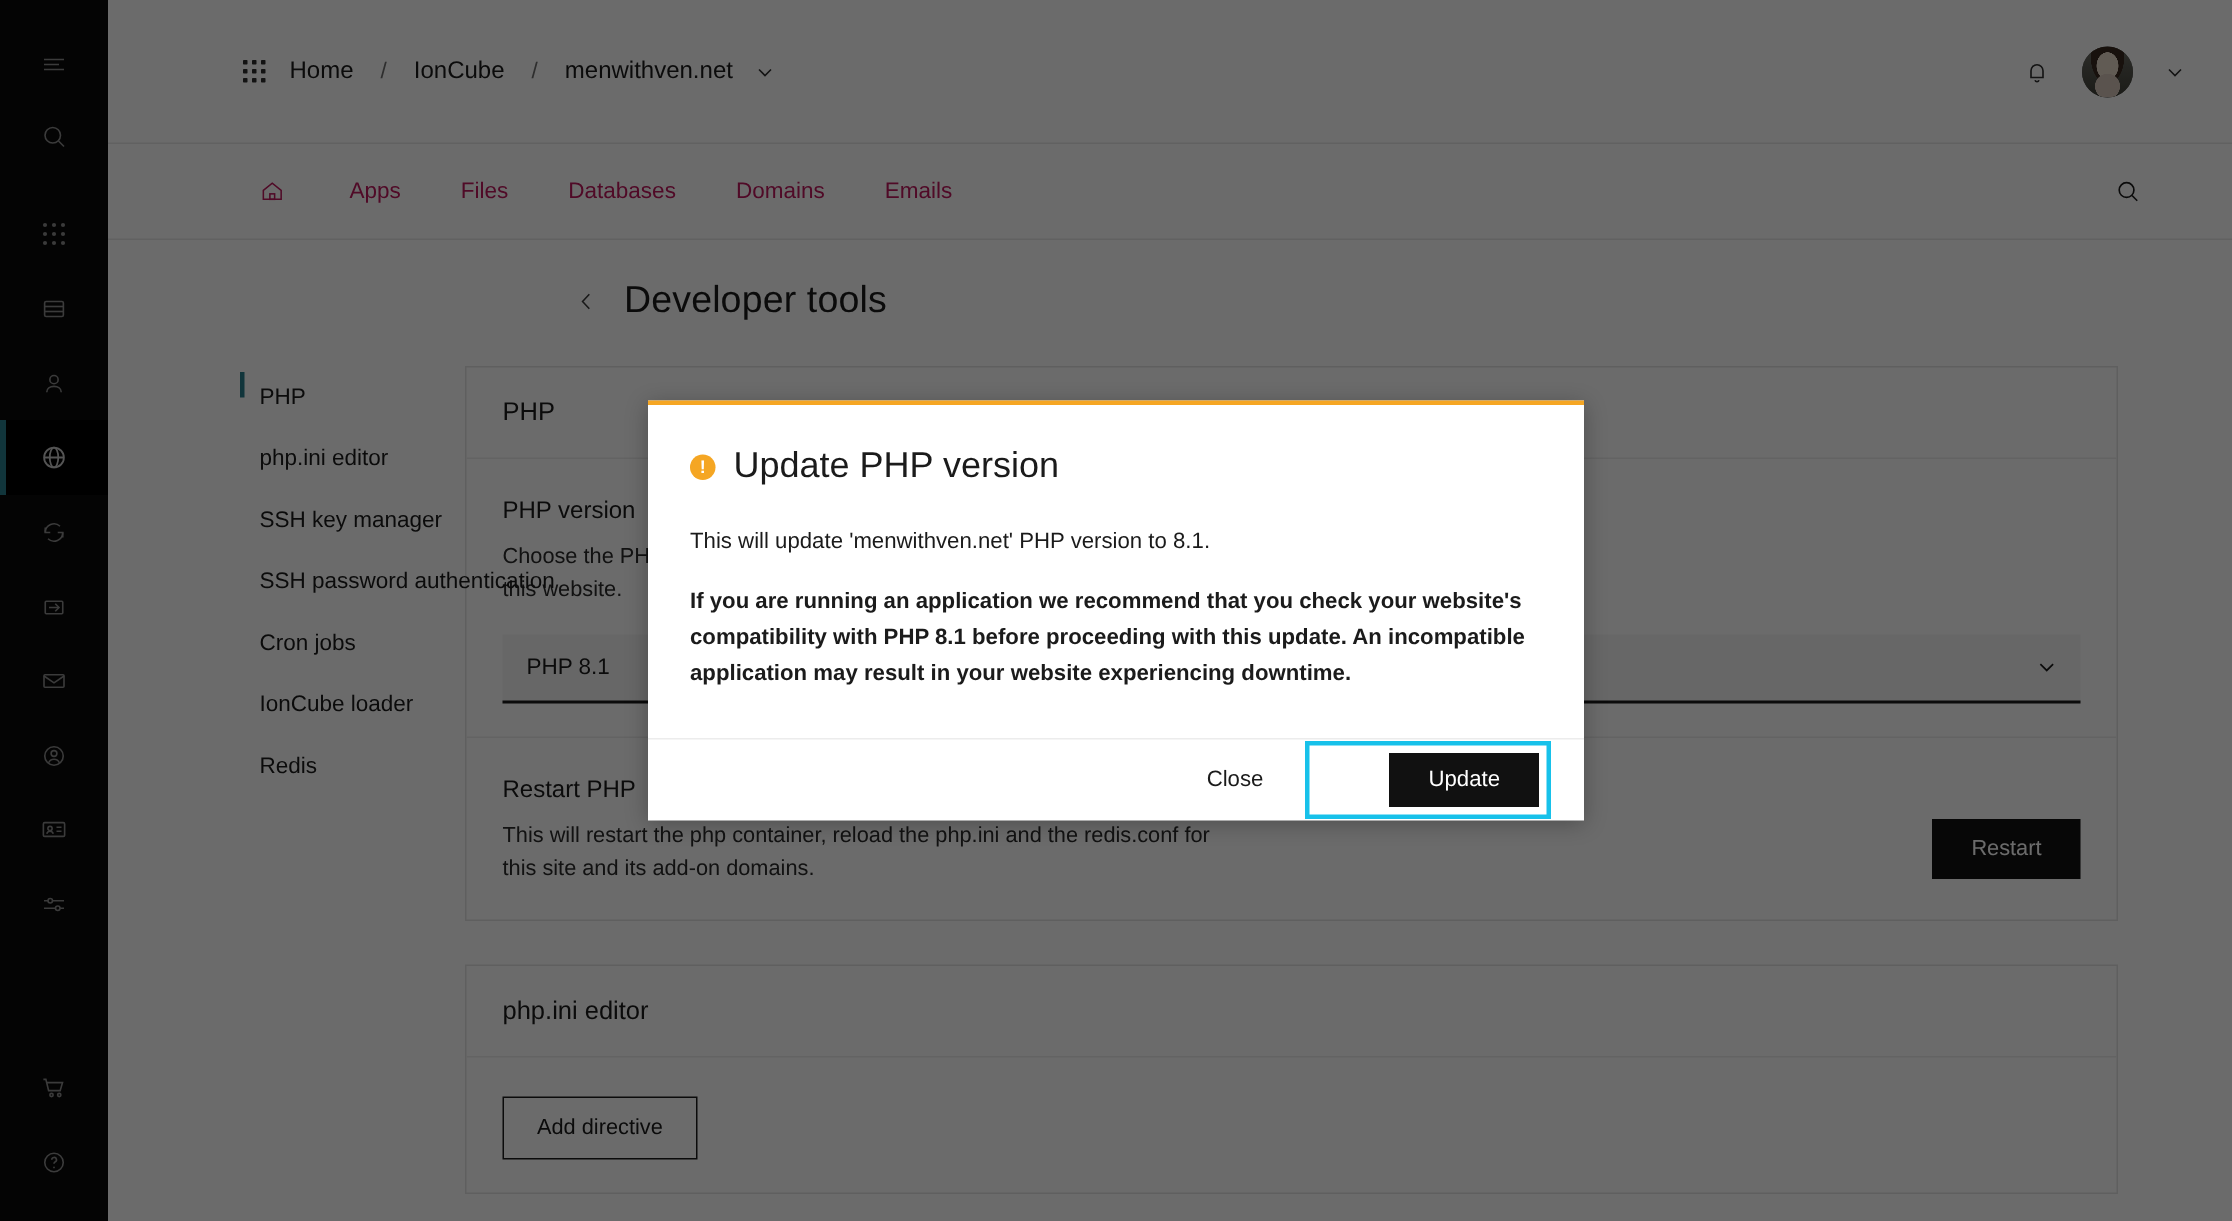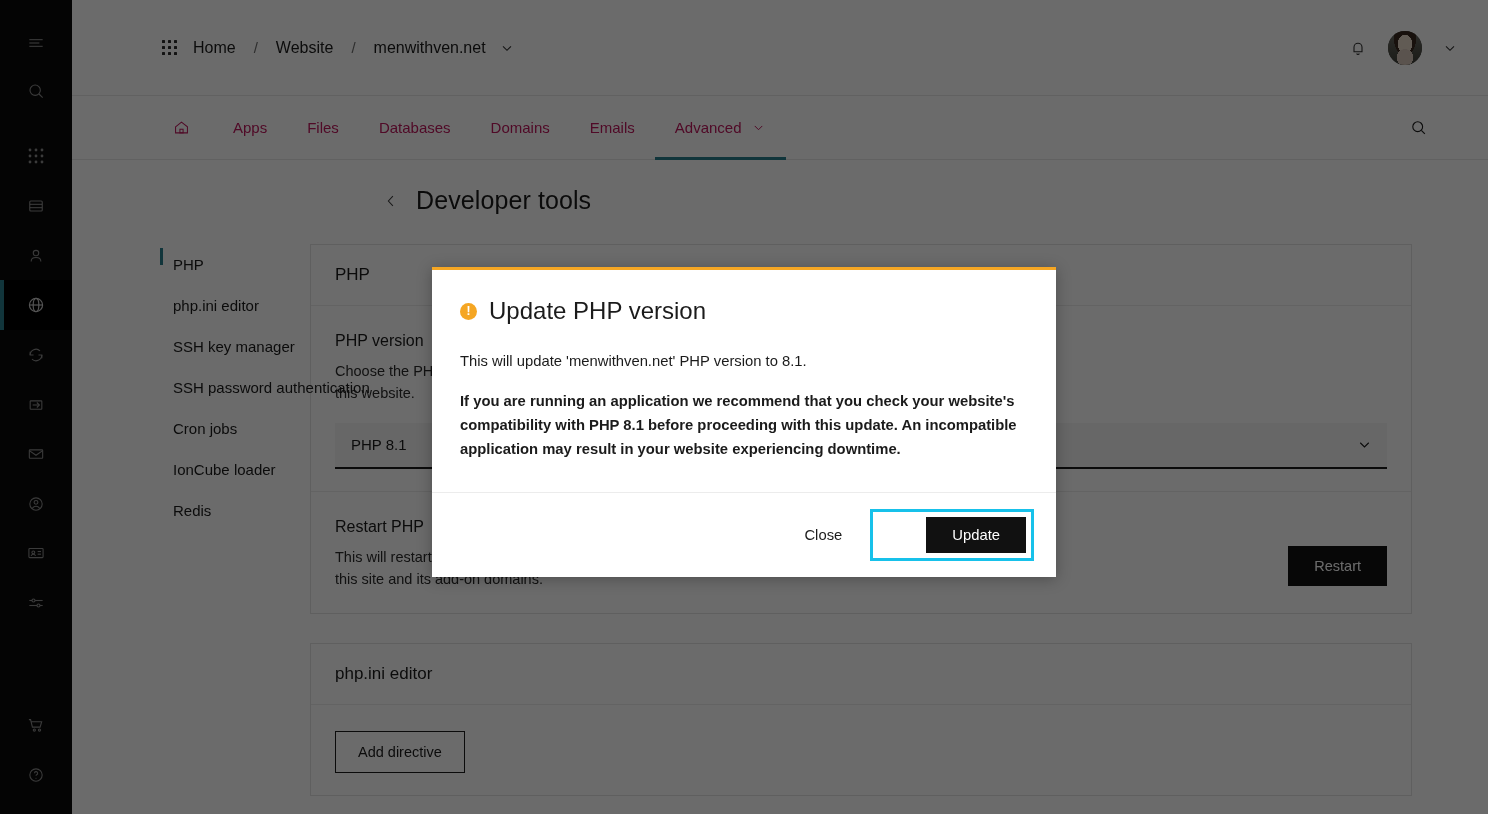--- a/index.html
+++ b/index.html
@@ -360,21 +360,21 @@
   }
   .modal-p {
     font-size: 14.8px;
     color: #1b1b1b;
     line-height: 1.5;
     margin-bottom: 18px;
   }
   .modal-p.bold { font-weight: 700; line-height: 1.62; margin-bottom: 0; }
   .modal-foot {
     border-top: 1px solid #ececec;
-    padding: 16px 22px;
+    padding: 1px 22px;
     display: flex;
     align-items: center;
     justify-content: flex-end;
     gap: 14px;
   }
   .btn-link {
     background: none;
     border: none;
     font-family: inherit;
     font-size: 14.8px;
@@ -528,21 +528,21 @@
             <i></i>
             <i></i>
             <i></i>
             <i></i>
             <i></i>
             <i></i>
             <i></i>
         </span>
         <a class="bc-link">Home</a>
         <span class="bc-sep">/</span>
-        <a class="bc-link">Website</a>
+        <a class="bc-link">IonCube</a>
         <span class="bc-sep">/</span>
         <span class="bc-current">menwithven.net</span>
         <span class="bc-caret">
           <svg width="16" height="16" viewBox="0 0 24 24" fill="none" stroke="currentColor" stroke-width="1.6">
             <polyline points="6,9.5 12,15.5 18,9.5"></polyline>
           </svg>
         </span>
       </div>
 
       <div class="topbar-right">
@@ -569,28 +569,20 @@
           <svg width="19" height="19" viewBox="0 0 24 24" fill="none" stroke="currentColor" stroke-width="1.3">
             <path d="M4.5 11.2 12 5.2l7.5 6v7.6h-15z"></path>
               <rect x="10" y="14.2" width="4" height="4.6"></rect>
           </svg>
         </div>
         <div class="nav-item">Apps</div>
         <div class="nav-item">Files</div>
         <div class="nav-item">Databases</div>
         <div class="nav-item">Domains</div>
         <div class="nav-item">Emails</div>
-        <div class="nav-item active">
-          <span>Advanced</span>
-          <span class="nav-caret">
-            <svg width="15" height="15" viewBox="0 0 24 24" fill="none" stroke="currentColor" stroke-width="1.6">
-              <polyline points="6,9.5 12,15.5 18,9.5"></polyline>
-            </svg>
-          </span>
-        </div>
       </div>
       <span class="nav-search">
         <svg width="19" height="19" viewBox="0 0 24 24" fill="none" stroke="currentColor" stroke-width="1.4">
           <circle cx="11" cy="11" r="6.2"></circle>
             <line x1="15.6" y1="15.6" x2="20" y2="20"></line>
         </svg>
       </span>
     </nav>
 
     <main class="content">

